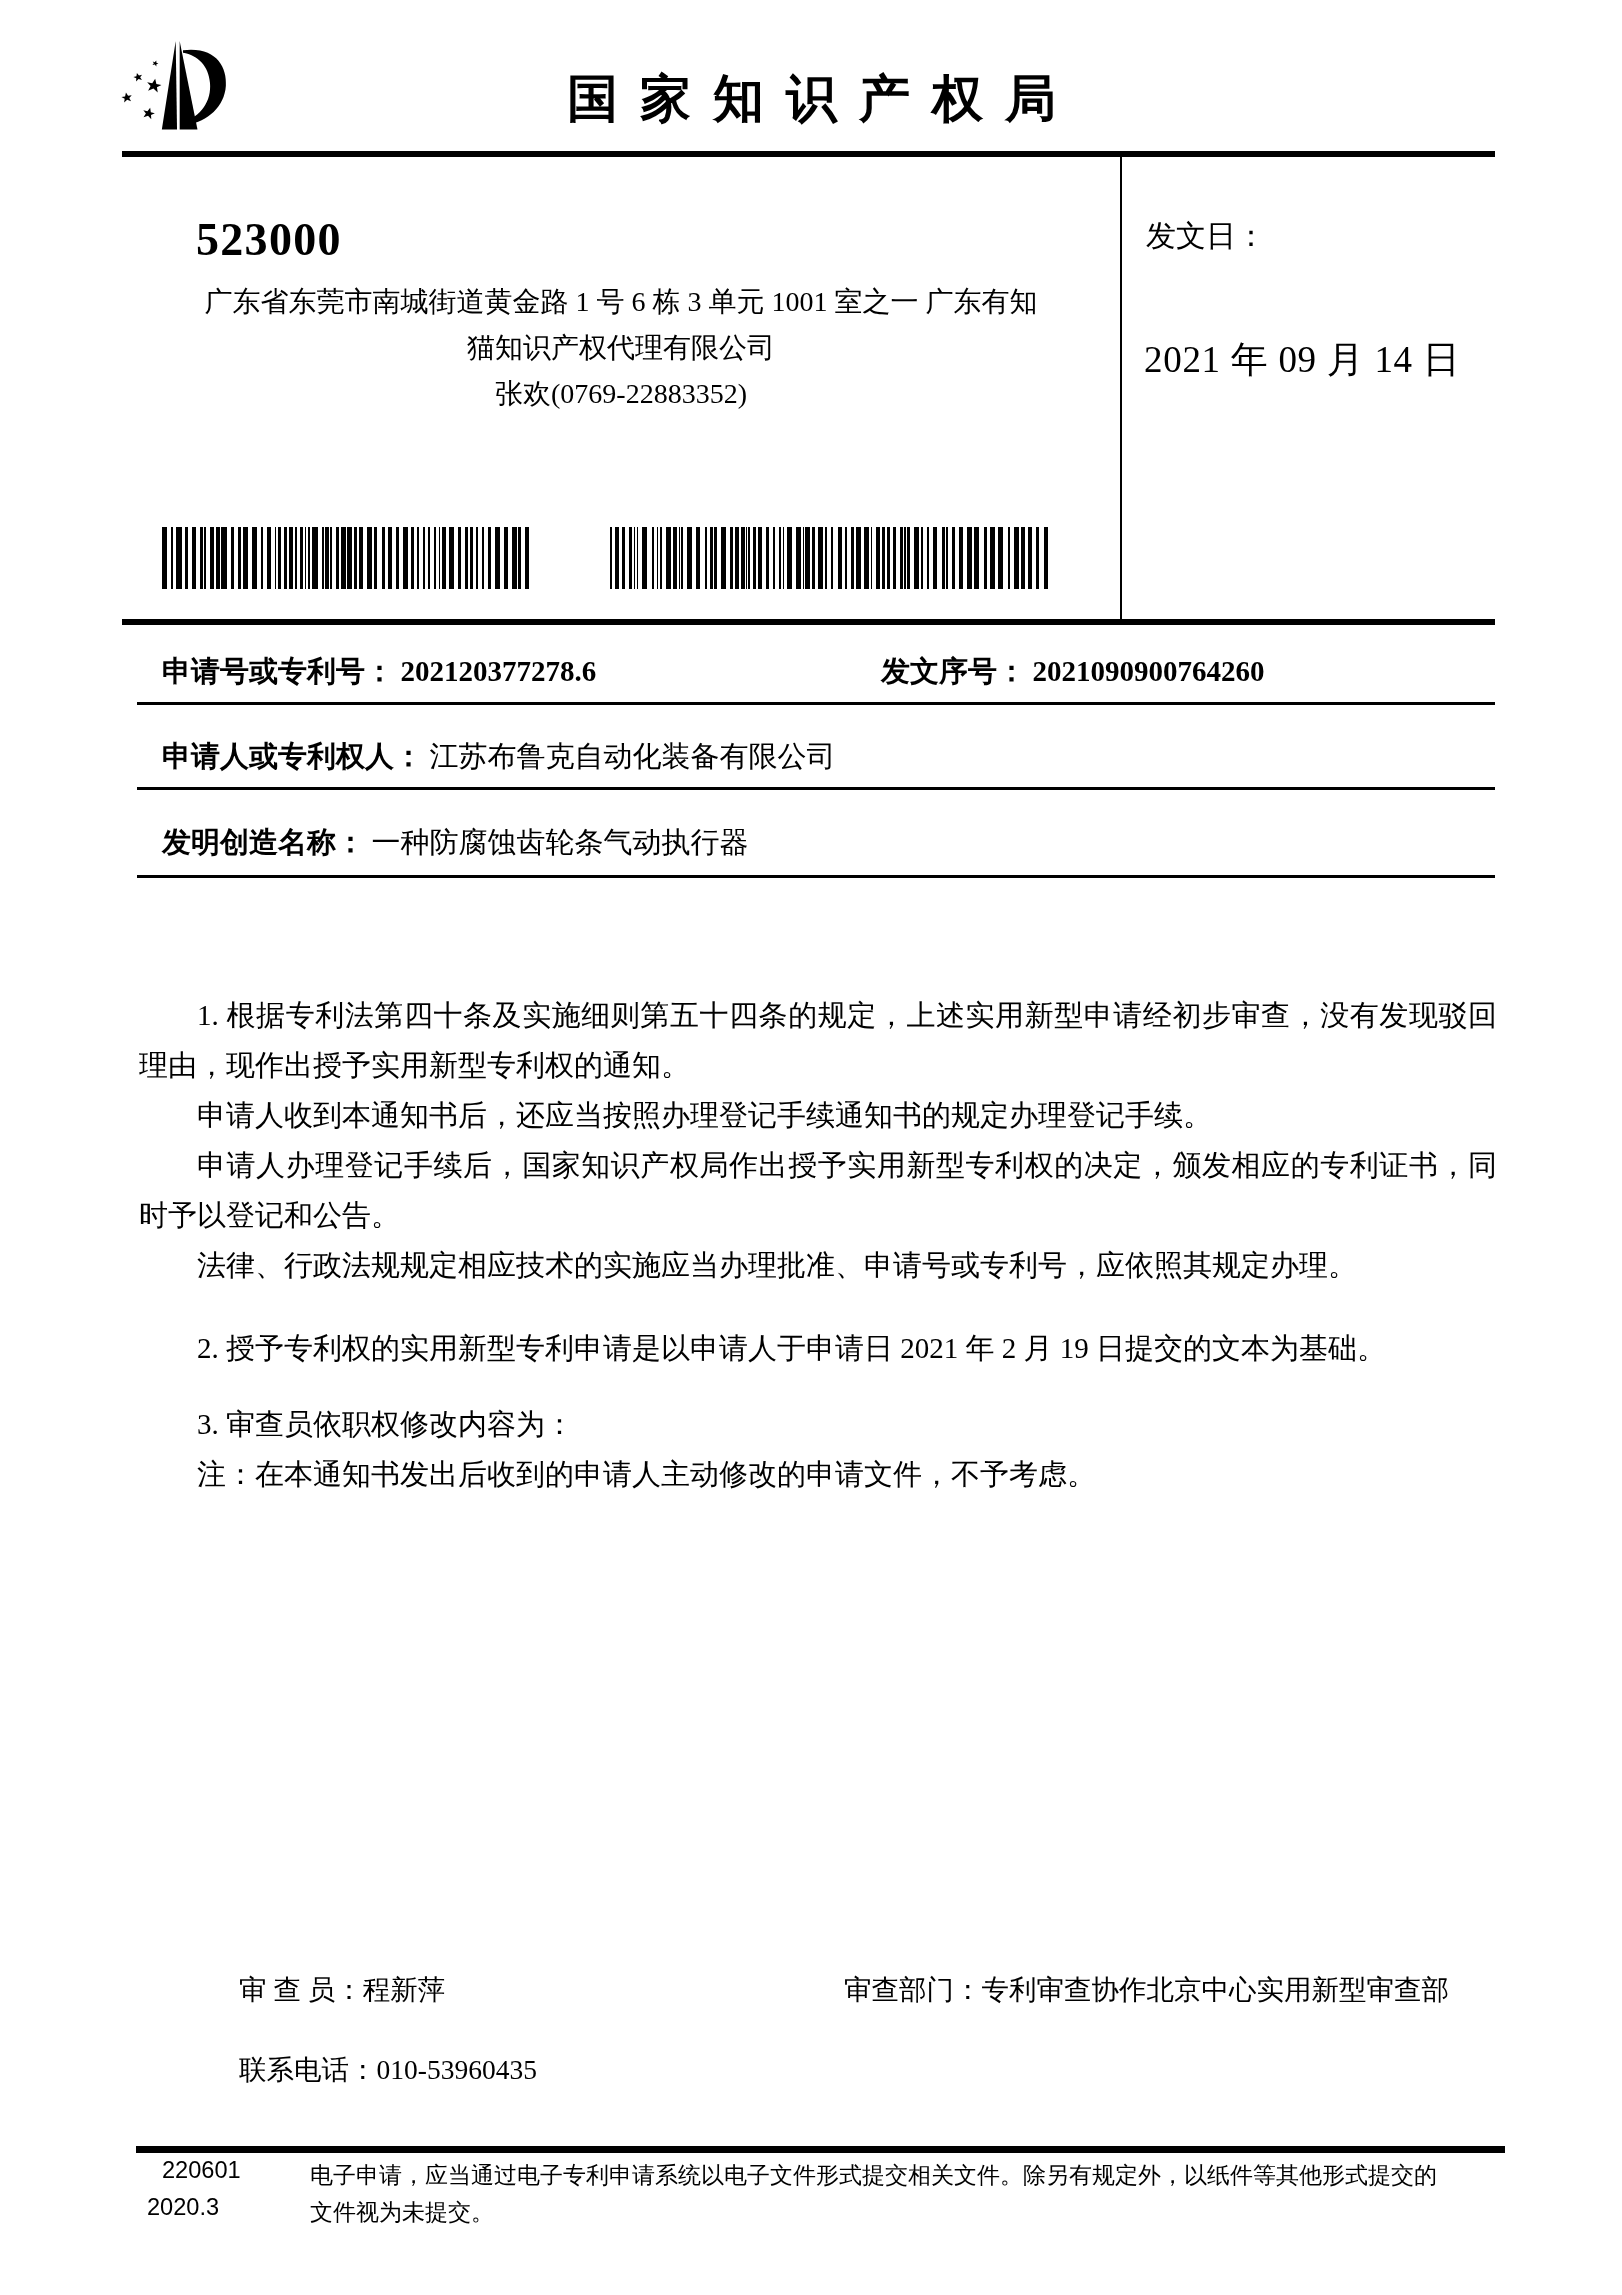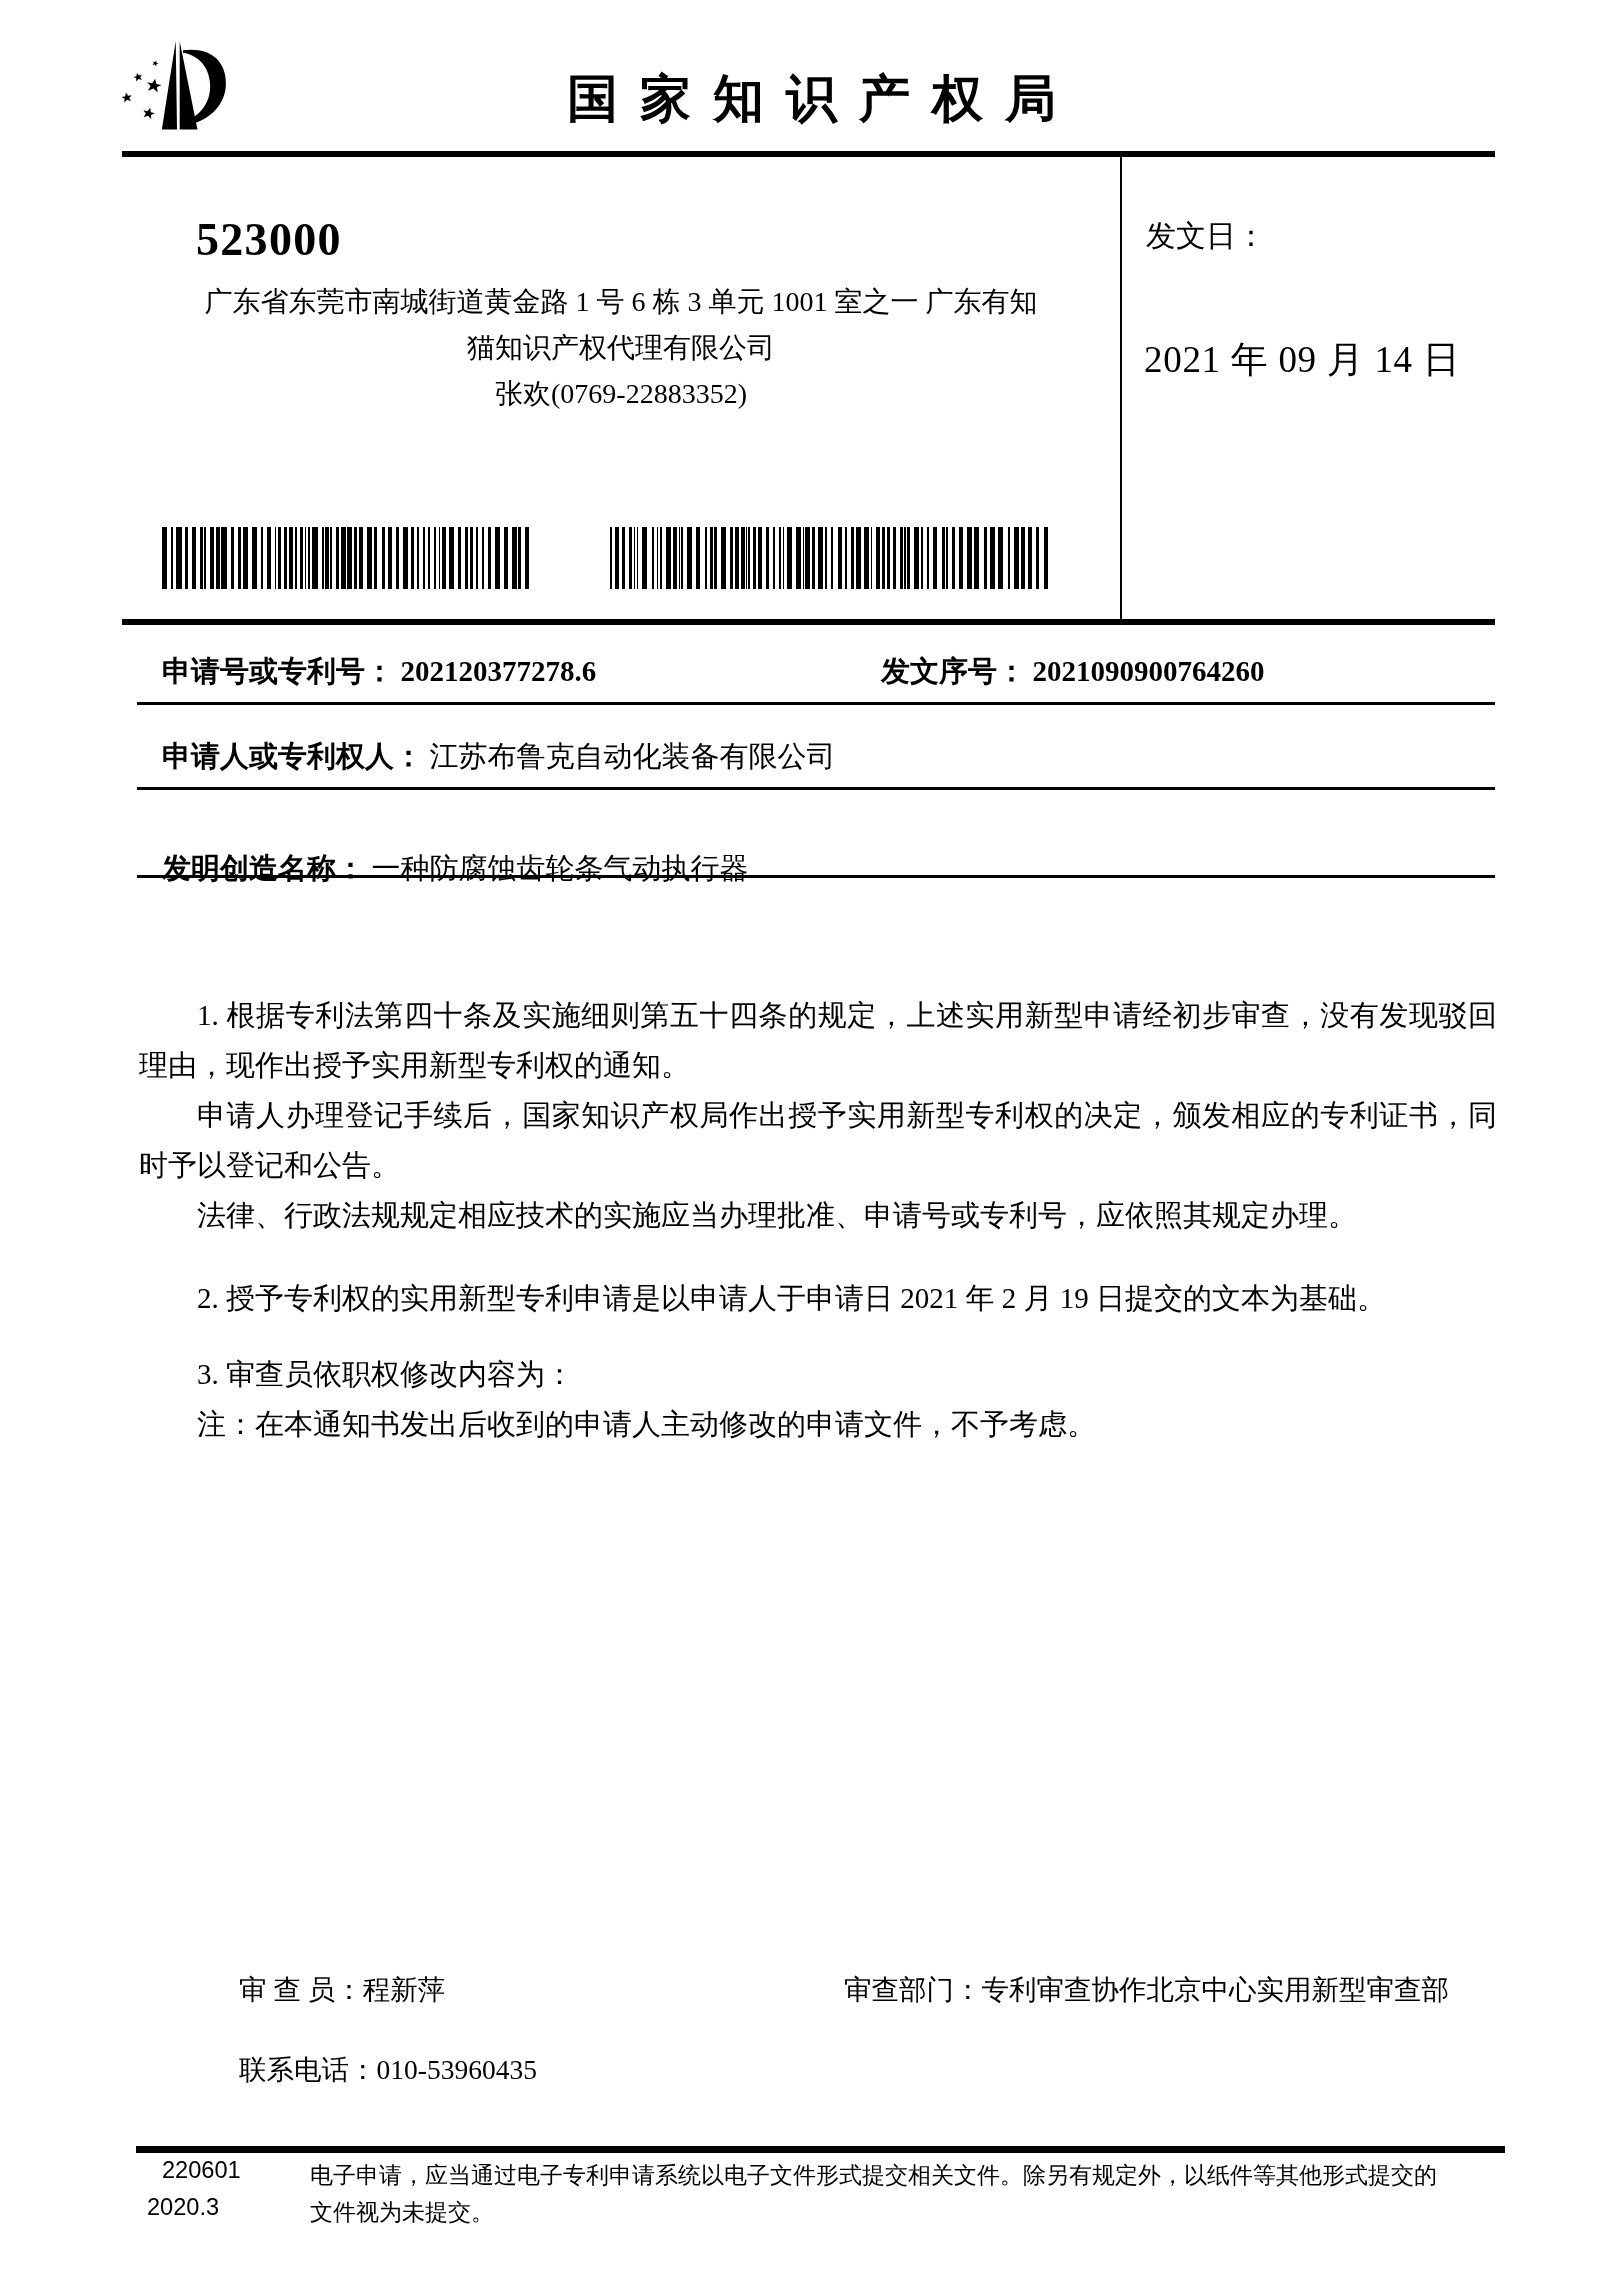--- a/index.html
+++ b/index.html
@@ -26,21 +26,21 @@
   .barcode-2{left:610px;width:440px;}
   .rule-mid{left:122px;top:619px;width:1373px;height:5.9px;}
   
   .row{position:absolute;left:162px;width:1335px;font-size:29px;}
   .row .lbl{font-weight:bold;}
   .row .val{margin-left:6.5px;}
   .row .val.bold{font-weight:bold;margin-top:40px;}
   .row1{top:652px;}
   .row1-right{position:absolute;left:719px;top:0;}
   .row2{top:737px;}
-  .row3{top:823px;margin-top:26px;}
+  .row3{top:823px;}
   .sep{position:absolute;left:137px;width:1358px;height:3.3px;background:#000;}
   .sep1{top:702px;} .sep2{top:787px;} .sep3{top:875px;}
   
   .notice-title{position:absolute;left:0;top:915px;width:1623px;text-align:center;
         font-family:"Liberation Sans","DejaVu Sans",sans-serif;font-weight:bold;
         font-size:35px;letter-spacing:9.8px;text-indent:9.8px;}
   .body-text{position:absolute;left:139px;top:990px;width:1358px;font-size:29px;line-height:50px;
         text-align:justify;}
   .body-text p{margin:0;text-indent:58px;}
   .body-text p.gap1{margin-top:33px;}
@@ -107,20 +107,21 @@
   </div>
   <div class="sep sep2"></div>
 
   <div class="row row3">
     <span class="lbl">发明创造名称：</span><span class="val">一种防腐蚀齿轮条气动执行器</span>
   </div>
   <div class="sep sep3"></div>
 
   <div class="body-text">
     <p>1. 根据专利法第四十条及实施细则第五十四条的规定，上述实用新型申请经初步审查，没有发现驳回理由，现作出授予实用新型专利权的通知。</p>
+    <p>申请人收到本通知书后，还应当按照办理登记手续通知书的规定办理登记手续。</p>
     <p>申请人办理登记手续后，国家知识产权局作出授予实用新型专利权的决定，颁发相应的专利证书，同时予以登记和公告。</p>
     <p>法律、行政法规规定相应技术的实施应当办理批准、申请号或专利号，应依照其规定办理。</p>
     <p class="gap1">2. 授予专利权的实用新型专利申请是以申请人于申请日 2021 年 2 月 19 日提交的文本为基础。</p>
     <p class="gap2">3. 审查员依职权修改内容为：</p>
     <p>注：在本通知书发出后收到的申请人主动修改的申请文件，不予考虑。</p>
   </div>
 
   <div class="signoff-row examiner">
     <span>审 查 员：</span><span>程新萍</span>
   </div>

